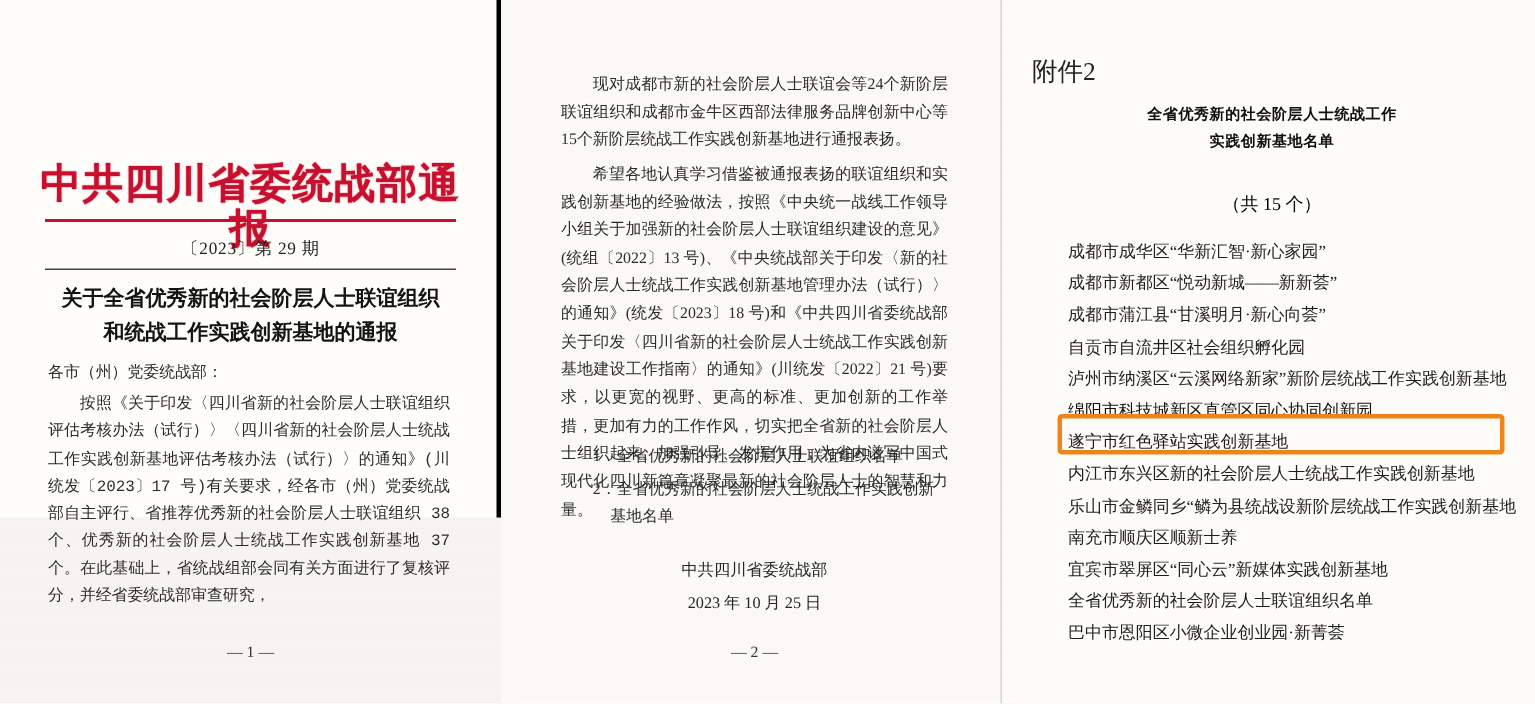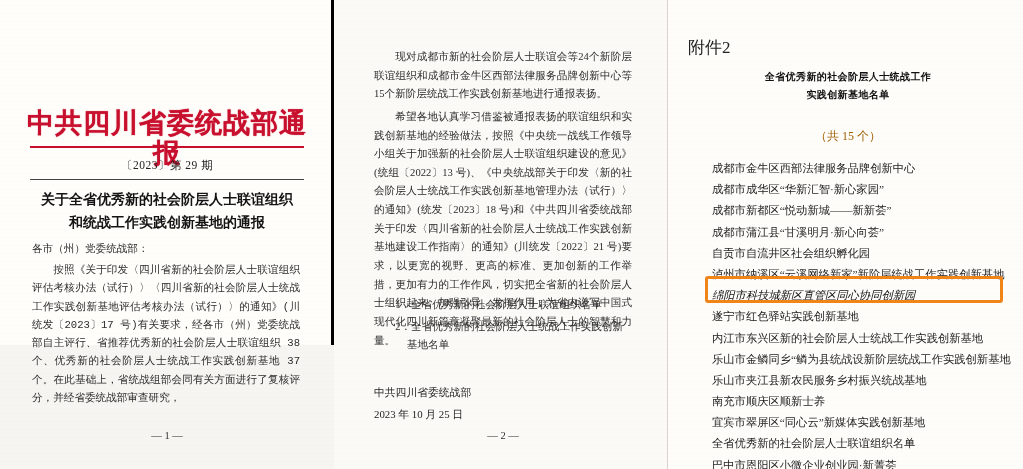--- a/index.html
+++ b/index.html
@@ -144,23 +144,23 @@
     width: 258px;
     font-size: 10.6px;
     line-height: 1.76;
     color: #2b2b2b;
   }
   .p2-attach p { margin: 0 0 3px 0; }
   .p2-attach .sub { padding-left: 3.1em; text-indent: -1.1em; }
   .p2-sign {
     position: absolute;
     left: 374px;
-    top: 382px;
+    top: 370px;
     width: 258px;
-    text-align: left;
+    text-align: center;
     font-size: 10.8px;
     line-height: 2.0;
     color: #242424;
   }
   .p2-pagenum {
     position: absolute;
     left: 360px;
     top: 430px;
     width: 286px;
     text-align: center;
@@ -188,40 +188,39 @@
     color: #101010;
     letter-spacing: 0.4px;
   }
   .p3-count {
     position: absolute;
     left: 690px;
     top: 128px;
     width: 316px;
     text-align: center;
     font-size: 12px;
-    color: #a16207;
+    color: #000000;
   }
   .p3-list {
     position: absolute;
     left: 712px;
     top: 158px;
     width: 300px;
     font-size: 11.3px;
     line-height: 1.0;
     color: #1d1d1d;
   }
   .p3-item {
     height: 21.2px;
     line-height: 21.2px;
     white-space: nowrap;
     position: relative;
   }
   .p3-item.highlighted {
     color: #111;
-    font-style: italic;
   }
   .highlight-box {
     position: absolute;
     left: 705px;
     top: 276px;
     width: 298px;
     height: 27px;
     border: 3px solid #f08519;
     border-radius: 3px;
     box-sizing: border-box;
@@ -276,31 +275,29 @@
   <div class="pagefold" style="left:668px;"></div>
 
   <div class="page" id="page3"></div>
   <div class="p3-attach-label">附件2</div>
   <div class="p3-title">
     <div>全省优秀新的社会阶层人士统战工作</div>
     <div>实践创新基地名单</div>
   </div>
   <div class="p3-count">（共 15 个）</div>
   <div class="p3-list" id="p3-list">
-      <div class="p3-item">成都市金牛区西部法律服务品牌创新中心</div>
       <div class="p3-item">成都市成华区“华新汇智·新心家园”</div>
       <div class="p3-item">成都市新都区“悦动新城——新新荟”</div>
       <div class="p3-item">成都市蒲江县“甘溪明月·新心向荟”</div>
       <div class="p3-item">自贡市自流井区社会组织孵化园</div>
       <div class="p3-item">泸州市纳溪区“云溪网络新家”新阶层统战工作实践创新基地</div>
       <div class="p3-item highlighted">绵阳市科技城新区直管区同心协同创新园</div>
       <div class="p3-item">遂宁市红色驿站实践创新基地</div>
       <div class="p3-item">内江市东兴区新的社会阶层人士统战工作实践创新基地</div>
       <div class="p3-item">乐山市金鳞同乡“鳞为县统战设新阶层统战工作实践创新基地</div>
-      <div class="p3-item">乐山市夹江县新农民服务乡村振兴统战基地</div>
       <div class="p3-item">南充市顺庆区顺新士养</div>
       <div class="p3-item">宜宾市翠屏区“同心云”新媒体实践创新基地</div>
       <div class="p3-item">全省优秀新的社会阶层人士联谊组织名单</div>
       <div class="p3-item">巴中市恩阳区小微企业创业园·新菁荟</div>
     </div>
   <div class="highlight-box"></div>
 
   <div class="texture"></div>
 </div>
 

